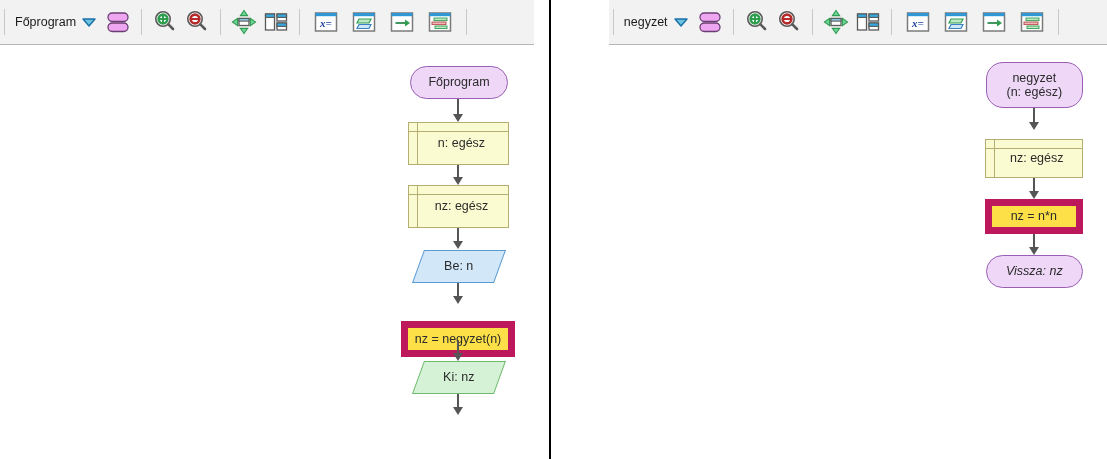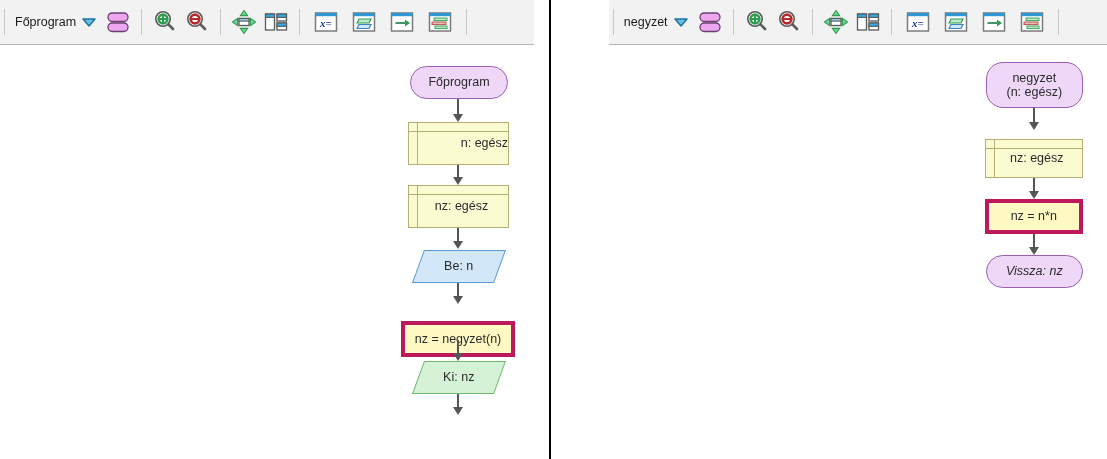--- a/index.html
+++ b/index.html
@@ -127,22 +127,22 @@
     position: absolute;
     left: 0; top: 0; bottom: 0;
     width: 9px;
     border-right: 1px solid #b5ae72;
     box-sizing: border-box;
   }
   .n-decl .decl-text { position: relative; z-index: 2; padding-left: 6px; }
 
   
   .n-proc {
-    background: #fef9c3;
-    border: 4px solid #be185d;
+    background: #fde047;
+    border: 7px solid #be185d;
   }
   
   .n-in {
     background: #d2e7f7;
     border: 1px solid #5b9bd5;
     transform: skewX(-20deg);
   }
   .n-in > span { transform: skewX(20deg); display: block; }
   
   .n-out {
@@ -275,21 +275,21 @@
 
       <div class="tb-sep"></div>
     </div>
 
     <div class="canvas">
 
       <div class="node n-term" style="left:410px; top:20px; width:98px; height:33px;">Főprogram</div>
       <div class="conn" style="left:457px; top:53px; height:21px;"></div>
       <div class="arrowhead" style="left:453px; top:68px;"></div>
 
-      <div class="node n-decl" style="left:408px; top:76px; width:101px; height:43px;justify-content:flex-end;">
+      <div class="node n-decl" style="left:408px; top:76px; width:101px; height:43px;">
         <div class="decl-top"></div>
         <div class="decl-left"></div>
         <span class="decl-text">n: egész</span>
       </div>
       <div class="conn" style="left:457px; top:119px; height:18px;"></div>
       <div class="arrowhead" style="left:453px; top:131px;"></div>
 
       <div class="node n-decl" style="left:408px; top:139px; width:101px; height:43px;">
         <div class="decl-top"></div>
         <div class="decl-left"></div>

